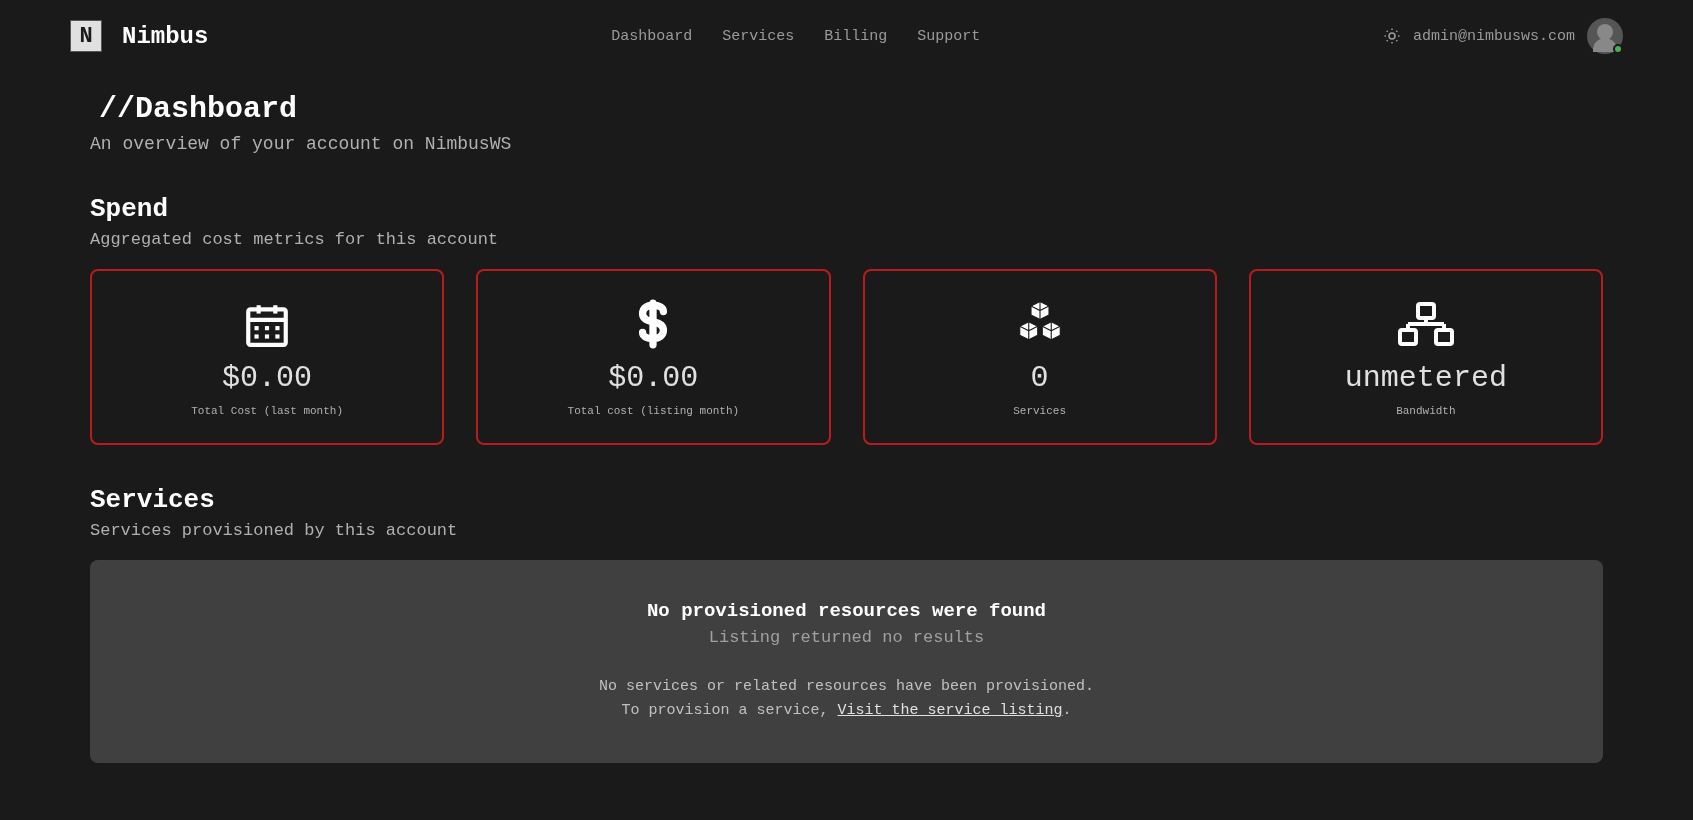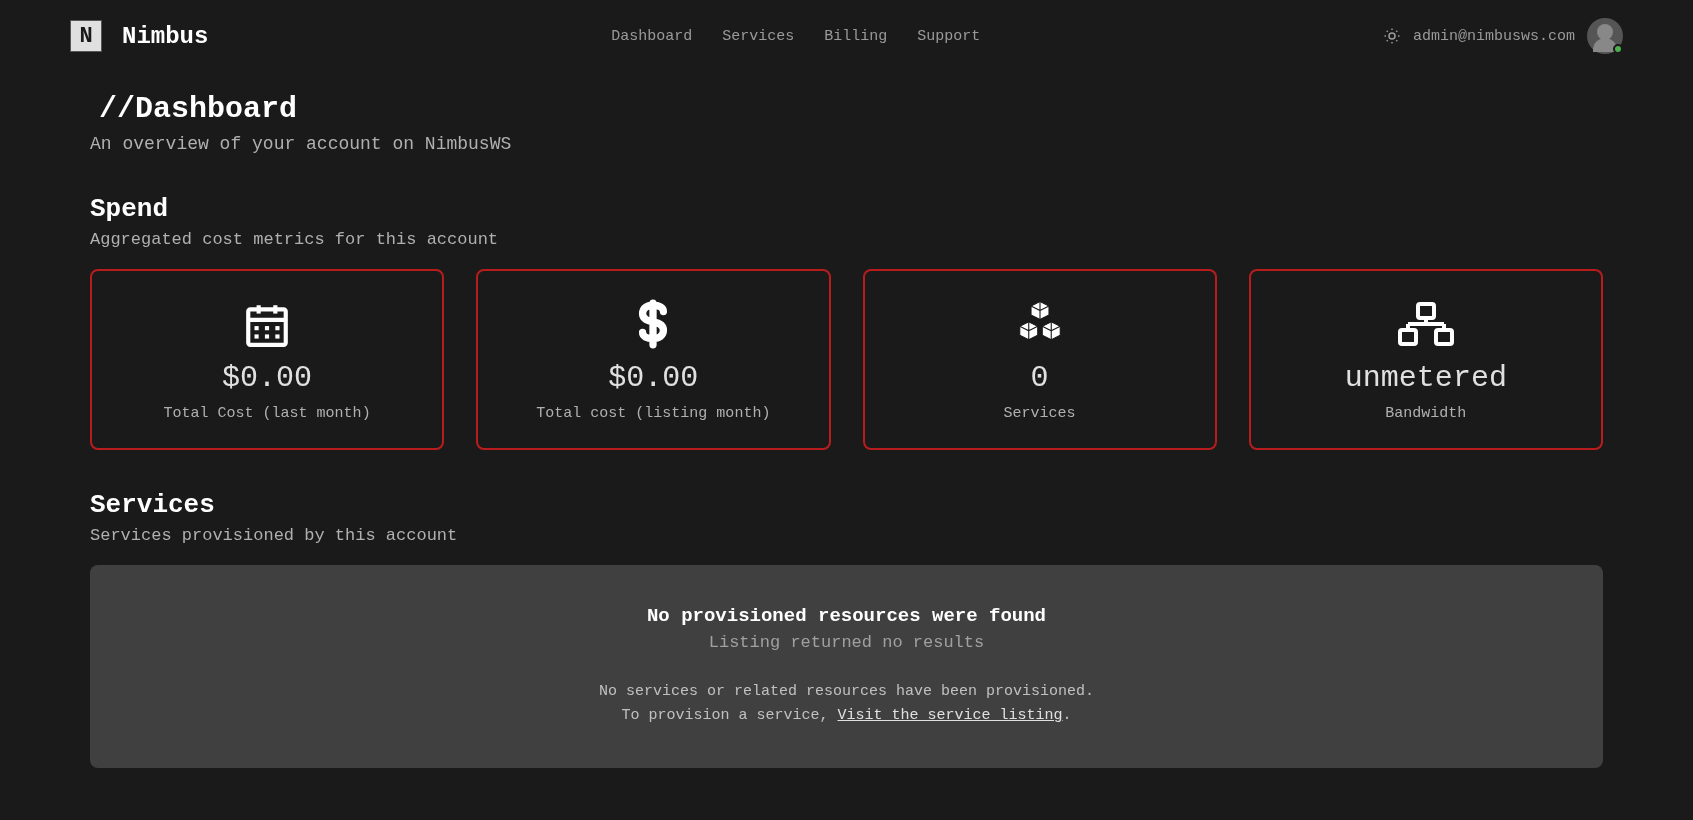--- a/index.html
+++ b/index.html
@@ -151,21 +151,21 @@
       height: 54px;
       display: flex;
       align-items: center;
       justify-content: center;
     }
     .card-value {
       font-size: 30px;
       color: #e0e0e0;
     }
     .card-label {
-      font-size: 15px;
+      font-size: 11px;
       color: #b0b0b0;
     }
     .empty-state {
       background: #404040;
       border-radius: 8px;
       padding: 40px 20px;
       text-align: center;
     }
     .empty-title {
       font-size: 19px;

